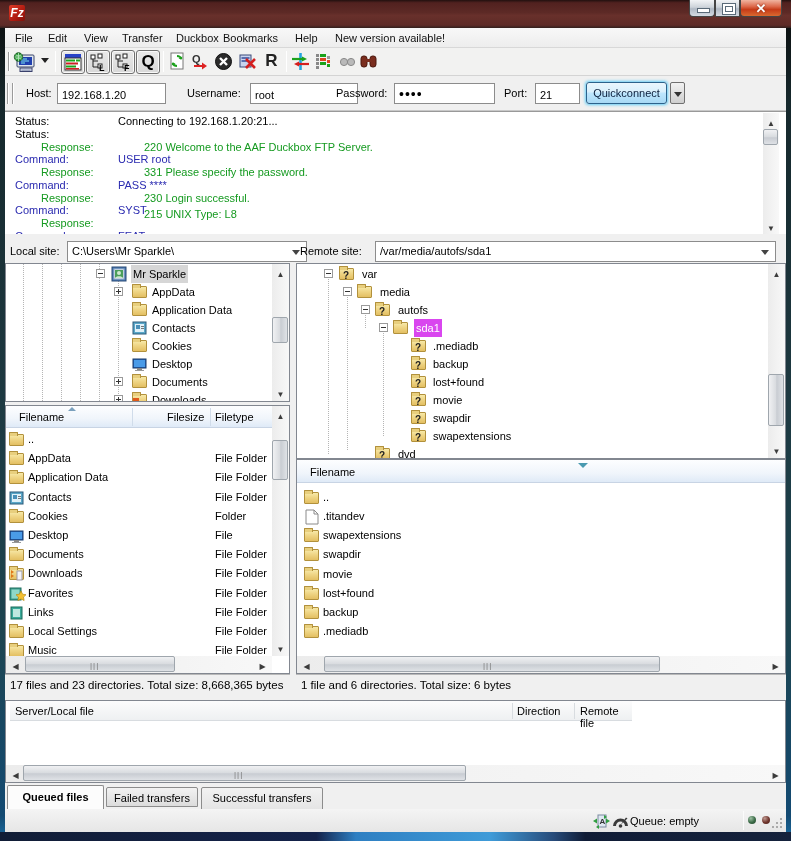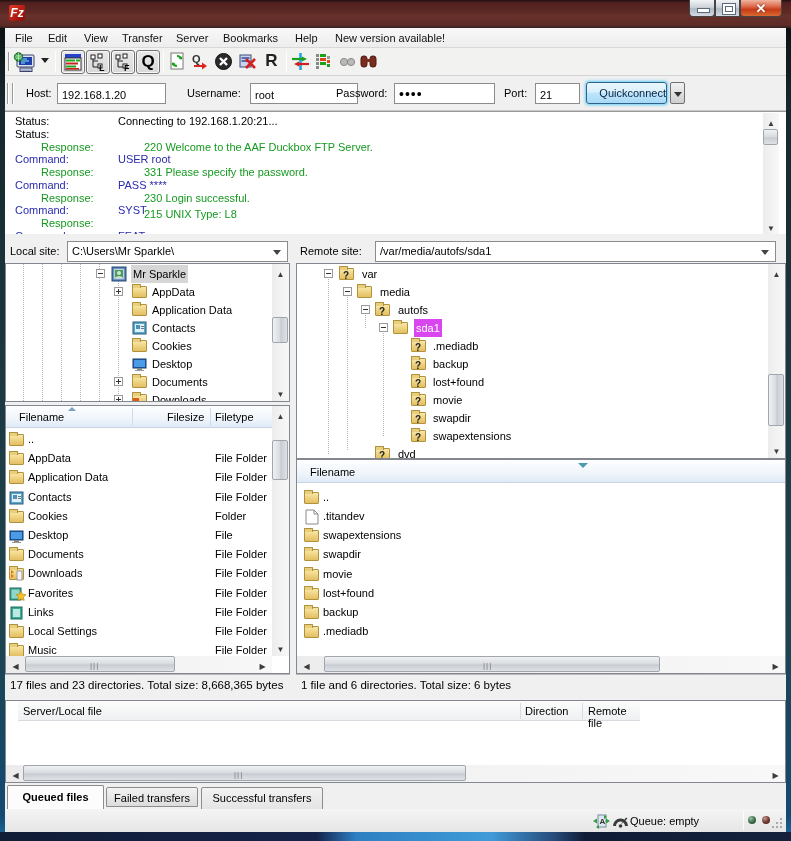--- a/index.html
+++ b/index.html
@@ -30,21 +30,21 @@
 
 
 #toolbar { left:5px; top:48px; width:781px; height:28px; background:#f2f2f1; border-bottom:1px solid #d4d4d4; }
 .tsep { position:absolute; top:3px; width:1px; height:21px; background:#c5c5c5; border-right:1px solid #fff; }
 .tbtn { position:absolute; top:2px; width:24px; height:24px; border:1px solid #707070; border-radius:3px; background:linear-gradient(to bottom,#e9e9e9,#d8d8d8); box-shadow:inset 0 0 0 1px #f8f8f8; }
 
 
 #qcbar { left:5px; top:76px; width:781px; height:35px; background:#f0f0f0; border-bottom:1px solid #c8c8c8; }
 #qcbar label { position:absolute; top:11px; color:#000; }
 #qcbar .inp { position:absolute; top:7px; height:21px; border:1px solid #8c8c8c; background:#fff; font-size:11px; padding:3px 4px 0 4px; color:#000; }
-#qcbtn { position:absolute; left:581px; top:6px; width:81px; height:22px; border:1px solid #2c628b; border-radius:3px; background:linear-gradient(to bottom,#eaf6fd 0%,#d9f0fc 45%,#bee6fd 50%,#a7d9f5 100%); box-shadow:0 0 3px 1px #63cdf6; text-align:right; padding-top:4px; color:#0c1f3c; }
+#qcbtn { position:absolute; left:581px; top:6px; width:81px; height:22px; border:1px solid #2c628b; border-radius:3px; background:linear-gradient(to bottom,#eaf6fd 0%,#d9f0fc 45%,#bee6fd 50%,#a7d9f5 100%); box-shadow:0 0 3px 1px #63cdf6; text-align:center; padding-top:4px; color:#0c1f3c; }
 #qcarrow { position:absolute; left:665px; top:6px; width:15px; height:22px; border:1px solid #707070; border-radius:2px; background:linear-gradient(to bottom,#f2f2f2,#cfcfcf); }
 #qcarrow::after { content:""; position:absolute; left:3px; top:9px; border:4px solid transparent; border-top:5px solid #333; }
 
 
 #log { left:5px; top:111px; width:781px; height:123px; background:#fff; border-top:1px solid #999; }
 #log .line { position:absolute; left:10px; white-space:pre; }
 #log .msg { position:absolute; left:113px; white-space:pre; }
 .c-status { color:#000; } .c-resp { color:#159a20;margin-left:26px; } .c-cmd { color:#2a2ab0; }
 
 
@@ -86,21 +86,21 @@
 </div>
 <div id="btnMin" class="capbtn"></div>
 <div id="btnMax" class="capbtn"></div>
 <div id="btnClose" class="capbtn"></div>
 
 <div id="menubar" class="abs">
   <span style="left:10px">File</span>
   <span style="left:43px">Edit</span>
   <span style="left:79px">View</span>
   <span style="left:117px">Transfer</span>
-  <span style="left:171px">Server</span>
+  <span style="left:171px">Duckbox</span>
   <span style="left:218px">Bookmarks</span>
   <span style="left:290px">Help</span>
   <span style="left:330px">New version available!</span>
 </div>
 
 <div id="toolbar" class="abs">
   <div style="position:absolute;left:3px;top:4px;width:2px;height:19px;border-left:1px solid #9a9a9a;border-right:1px solid #fff;"></div>
 
   <svg style="position:absolute;left:8px;top:3px" width="24" height="22" viewBox="0 0 24 22">
     <rect x="4" y="4" width="17" height="12" rx="1" fill="#dfe5ee" stroke="#3a4668"></rect>
@@ -248,21 +248,21 @@
     <div class="sbtn" style="left:0px; top:0px; width:16px; height:16px;"><span style="font-size:8px; position:relative; top:3px;">▲</span></div>
     <div class="sbtn" style="left:0px; bottom:0px; width:16px; height:16px;"><span style="font-size:8px; position:relative; top:3px;">▼</span></div>
     <div class="sthumb" style="left:0px; top:16px; width:15px; height:16px;"></div>
   </div>
 </div>
 
 <div class="abs" style="left:5px; top:234px; width:781px; height:6px; background:#f0f0f0;"></div>
 
 <div class="abs" id="lsiterow" style="left:5px; top:240px; width:285px;">
   <label style="position:absolute; left:5px; top:5px;">Local site:</label>
-  <div class="combo" style="left:62px; top:1px; width:221px;">C:\Users\Mr Sparkle\<span class="arr"></span></div>
+  <div class="combo" style="left:62px; top:1px; width:240px;">C:\Users\Mr Sparkle\<span class="arr"></span></div>
 </div>
 <div class="abs" id="rsiterow" style="left:296px; top:240px; width:490px;">
   <label style="position:absolute; left:4px; top:5px;">Remote site:</label>
   <div class="combo" style="left:79px; top:1px; width:401px;">/var/media/autofs/sda1<span class="arr"></span></div>
 </div>
 
 <div id="ltree" class="abs panel-border" style="left:5px; top:263px; width:285px; height:139px; overflow:hidden;">
   <div class="abs" style="left:17px;top:0;width:1px;height:139px;border-left:1px dotted #b5b5b5;"></div>
   <div class="abs" style="left:36px;top:0;width:1px;height:139px;border-left:1px dotted #b5b5b5;"></div>
   <div class="abs" style="left:55px;top:0;width:1px;height:139px;border-left:1px dotted #b5b5b5;"></div>
@@ -556,21 +556,21 @@
     <div class="sthumb" style="left:27px; top:0px; width:336px; height:16px;">
         <span style="position:absolute;left:158px;top:4px;font-size:8px;color:#777;letter-spacing:1px;">|||</span>
       </div>
   </div>
 </div>
 <div class="statusbar" style="left:296px; top:674px; width:490px; height:22px;">
     <span style="position:absolute; left:5px; top:4px;">1 file and 6 directories. Total size: 6 bytes</span>
   </div>
 
 <div id="queue" class="abs panel-border" style="left:5px; top:700px; width:781px; height:83px; overflow:hidden;">
-  <div class="abs" style="left:12px;top:0;width:622px;height:20px;background:linear-gradient(to bottom,#fcfcfc,#eef0f2);border-bottom:1px solid #d8dce0;">
+  <div class="abs" style="left:4px;top:0;width:622px;height:20px;background:linear-gradient(to bottom,#fcfcfc,#eef0f2);border-bottom:1px solid #d8dce0;">
     <span class="abs" style="left:5px;top:4px;">Server/Local file</span>
     <div class="abs" style="left:502px;top:2px;width:1px;height:16px;background:#d8dce0;"></div>
     <span class="abs" style="left:507px;top:4px;">Direction</span>
     <div class="abs" style="left:564px;top:2px;width:1px;height:16px;background:#d8dce0;"></div>
     <span class="abs" style="left:570px;top:4px;">Remote file</span>
   </div>
   <div class="abs sb" style="left:0px; top:64px; width:779px; height:17px;">
     <div class="sbtn" style="left:1px; top:0px; width:17px; height:17px;"><span style="font-size:8px; position:relative; top:3px;">◀</span></div>
     <div class="sbtn" style="right:1px; top:0px; width:17px; height:17px;"><span style="font-size:8px; position:relative; top:3px;">▶</span></div>
     <div class="sthumb" style="left:17px; top:0px; width:443px; height:16px;">

